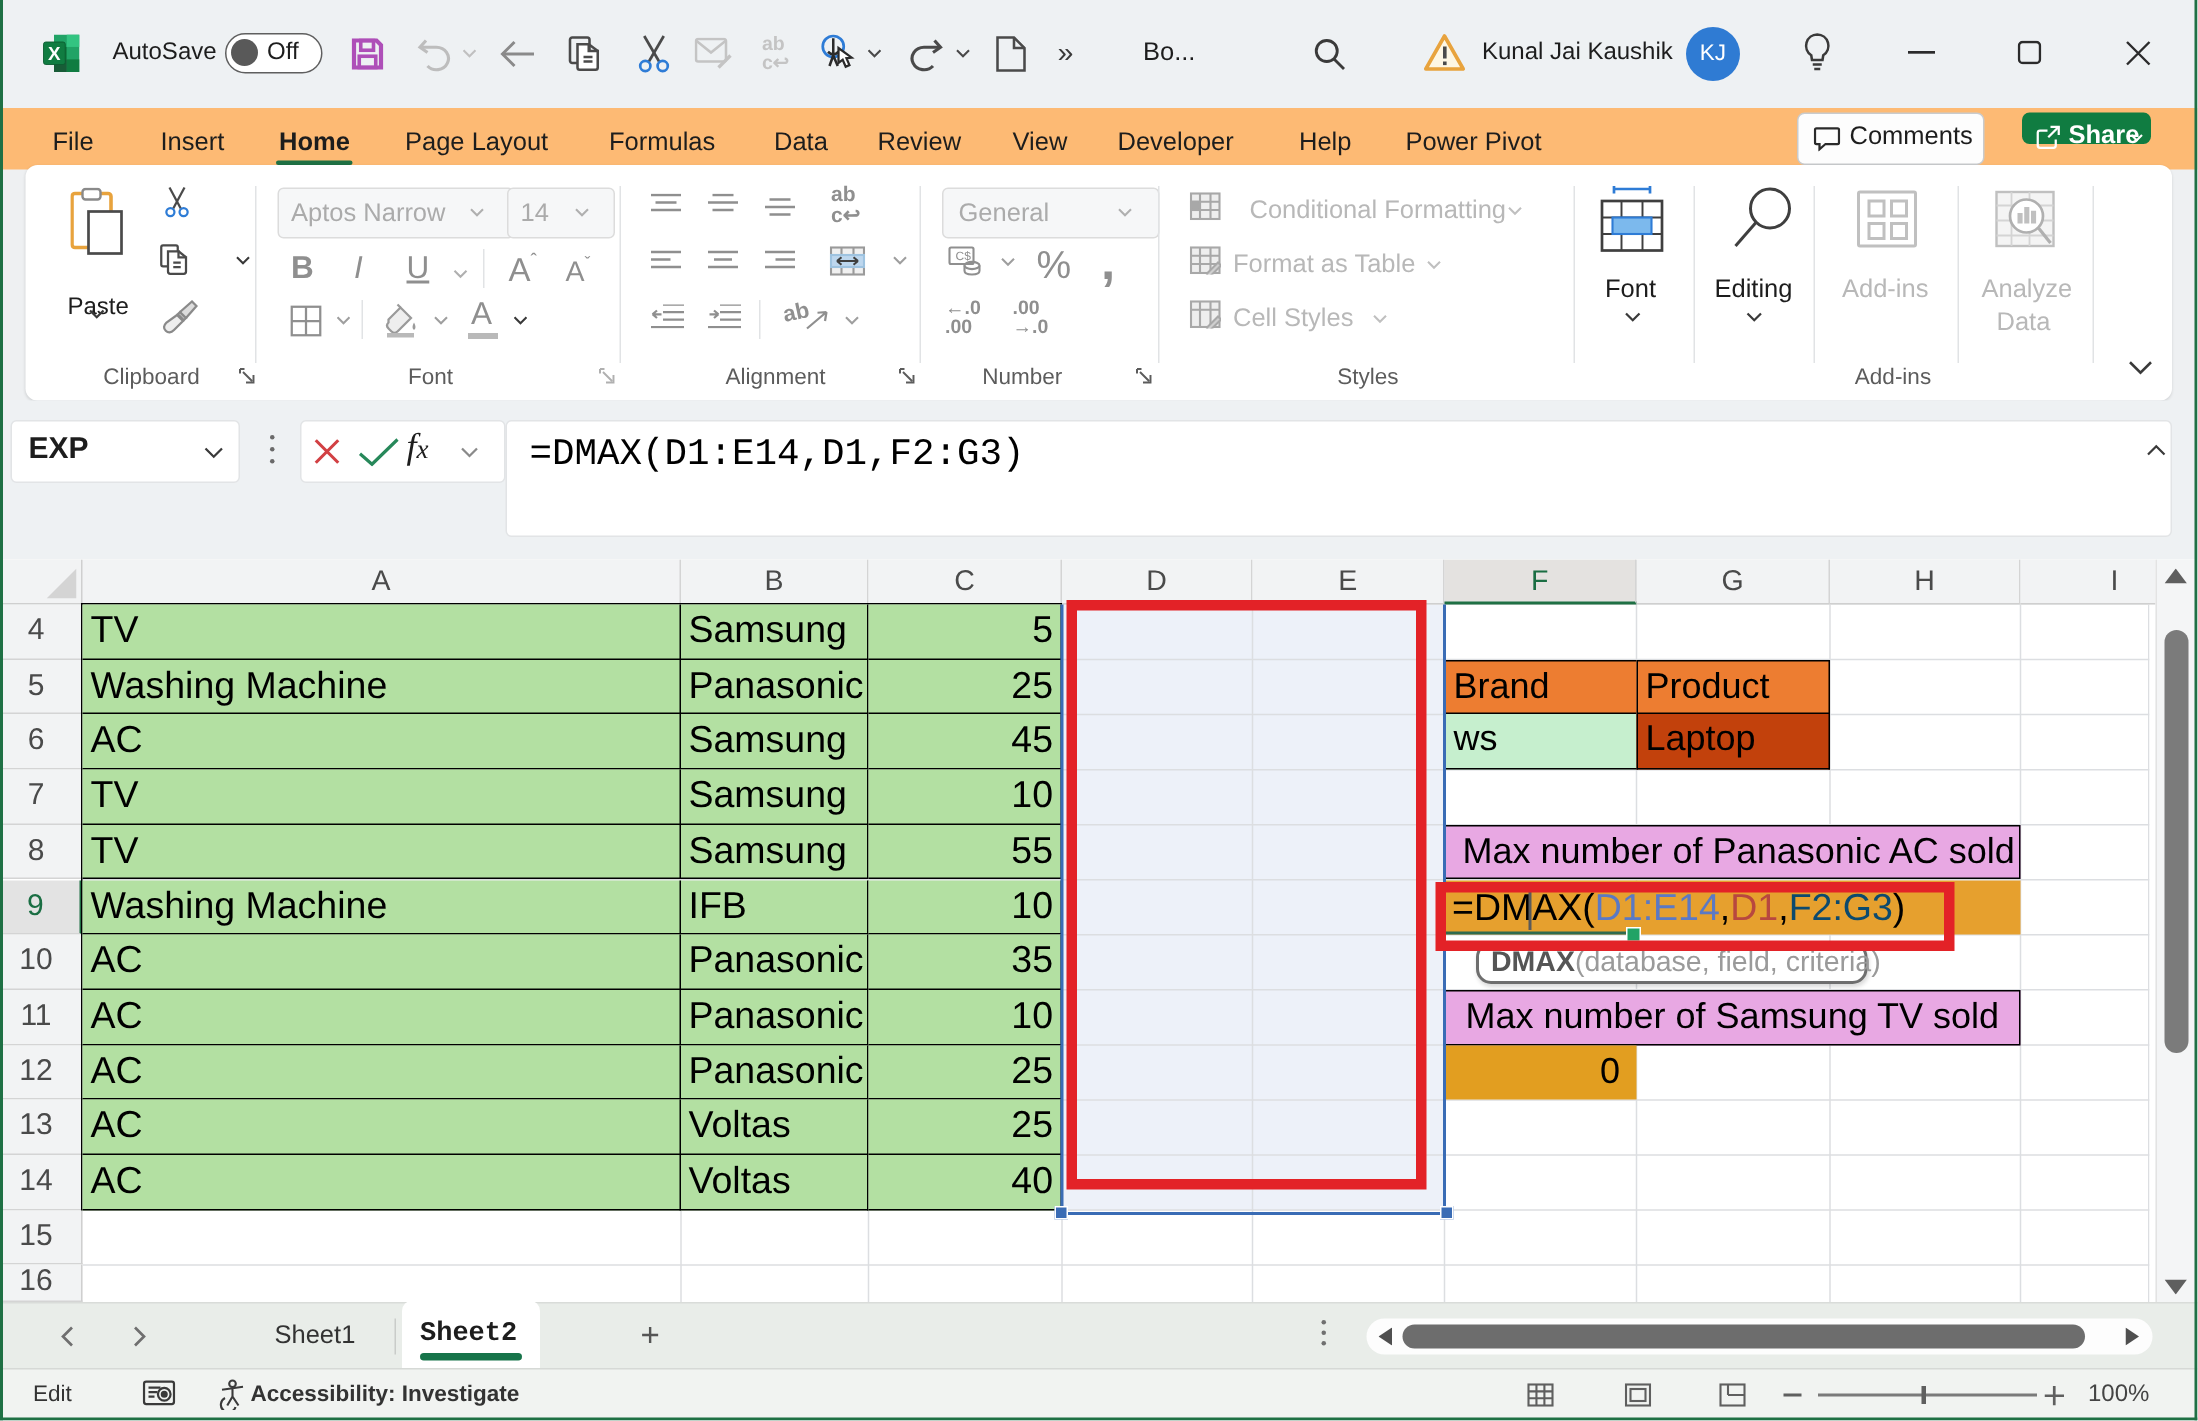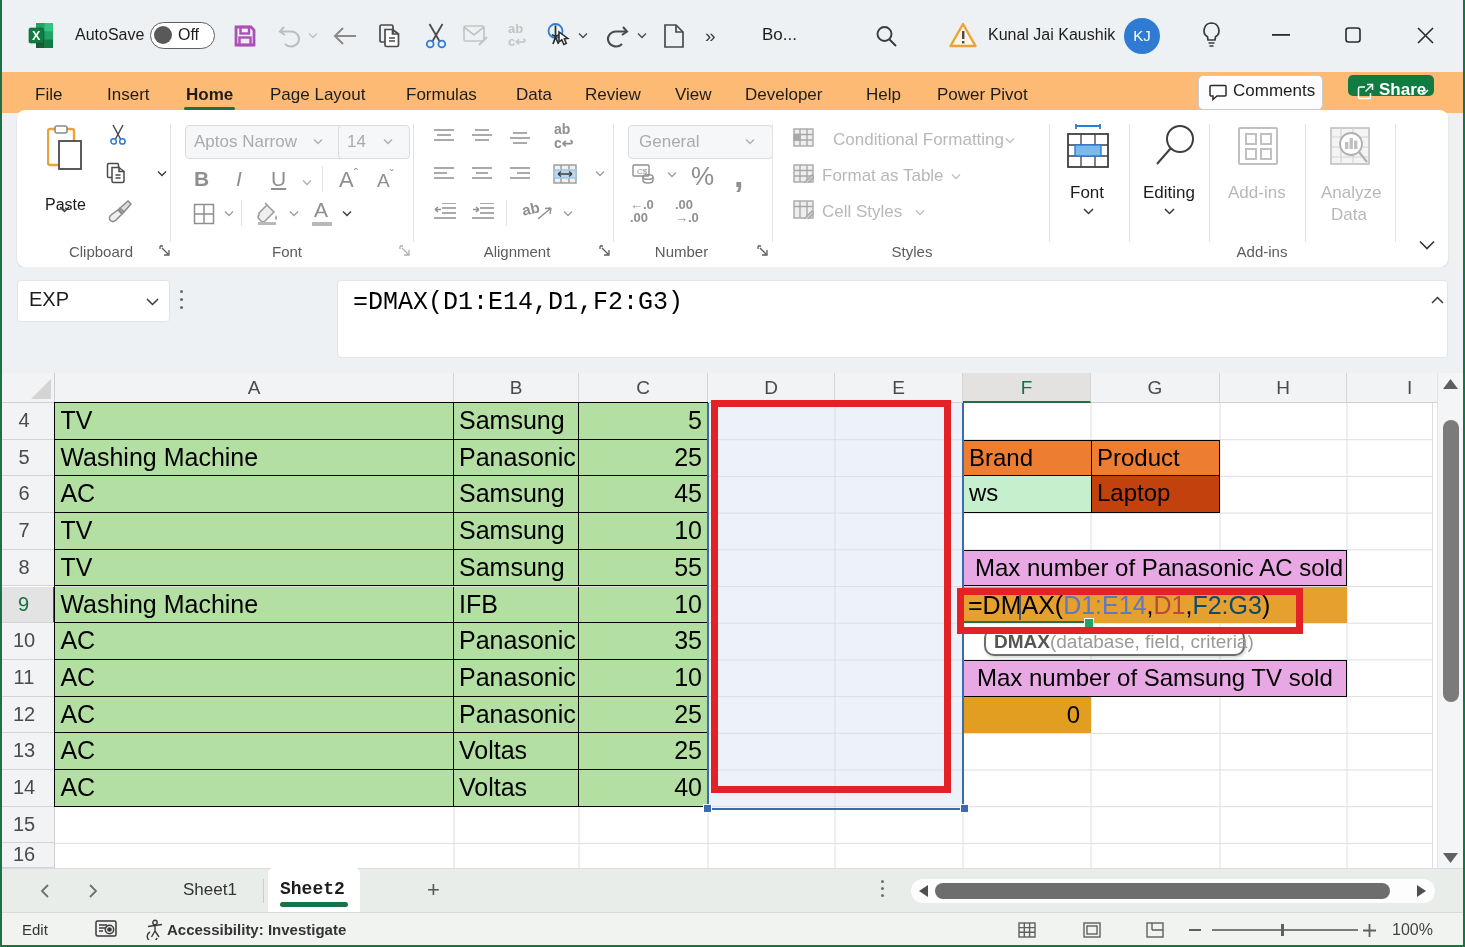--- a/index.html
+++ b/index.html
@@ -426,27 +426,39 @@
     <path d="M30 26 L38 36" stroke="#b0b0b0" stroke-width="2.2"></path>
   </svg>
   <div class="abs" style="left:1304px;top:73px;font-size:17px;color:#b8b8b8;">Analyze</div>
   <div class="abs" style="left:1314px;top:95px;font-size:17px;color:#b8b8b8;">Data</div>
   <div class="gsep" style="left:1378px;"></div>
   <svg class="ico" style="left:1402px;top:130px" width="16" height="10" viewBox="0 0 16 10" fill="none" stroke="#3a3a3a" stroke-width="1.7">
       <path d="M1 1.5 L8 8.5 L15 1.5"></path>
     </svg>
 </div>
 <div class="abs" id="fbar">
-  <div class="whitebox" style="left:17px;top:13px;width:151px;height:40px;">
+  <div class="whitebox" style="left:7px;top:13px;width:151px;height:40px;font-weight:bold;">
     <div class="abs" style="left:11px;top:7px;font-size:20px;color:#1d1d1d;">EXP</div>
     <svg class="ico" style="left:128px;top:17px" width="13" height="8" viewBox="0 0 13 8" fill="none" stroke="#3a3a3a" stroke-width="1.5">
         <path d="M1 1 L6.5 6.5 L12 1"></path>
       </svg>
   </div>
   <div class="abs" style="left:180px;top:23px;width:3.4px;height:3.4px;background:#6a6a6a;border-radius:50%;box-shadow:0 8px 0 #6a6a6a,0 16px 0 #6a6a6a;"></div>
+  <div class="whitebox" style="left:200px;top:13px;width:135px;height:40px;">
+    <svg class="ico" style="left:8px;top:11px" width="18" height="18" viewBox="0 0 18 18" fill="none" stroke="#d24043" stroke-width="2.1">
+        <path d="M1.5 1.5 L16.5 16.5 M16.5 1.5 L1.5 16.5"></path>
+      </svg>
+    <svg class="ico" style="left:38px;top:11px" width="27" height="19" viewBox="0 0 27 19" fill="none" stroke="#27885a" stroke-width="2.1">
+        <path d="M1 10.5 L9 17.5 L26 1"></path>
+      </svg>
+    <div class="abs" style="left:70px;top:4px;font-size:24px;font-style:italic;color:#1d1d1d;font-family:'Liberation Serif',serif;">f<span style="font-size:18px;">x</span></div>
+    <svg class="ico" style="left:106px;top:17px" width="12" height="8" viewBox="0 0 12 8" fill="none" stroke="#8a8a8a" stroke-width="1.5">
+        <path d="M1 1 L6 6 L11 1"></path>
+      </svg>
+  </div>
   <div class="whitebox" style="left:337px;top:13px;width:1109px;height:76px;">
     <div class="abs" style="left:15px;top:7px;font-size:25px;color:#000;font-family:'Liberation Mono',monospace;">=DMAX(D1:E14,D1,F2:G3)</div>
     <svg class="ico" style="left:1093px;top:15px" width="13" height="8" viewBox="0 0 13 8" fill="none" stroke="#3a3a3a" stroke-width="1.5">
         <path d="M1 7 L6.5 1.5 L12 7"></path>
       </svg>
   </div>
 </div>
 <div class="abs" id="grid">
 <div class="abs" style="left:708px;top:30.0px;width:255px;height:403.7px;background:#edf1f9;"></div>
 <svg class="ico" style="left:55px;top:30px" width="1378" height="465" viewBox="0 0 1378 465">

